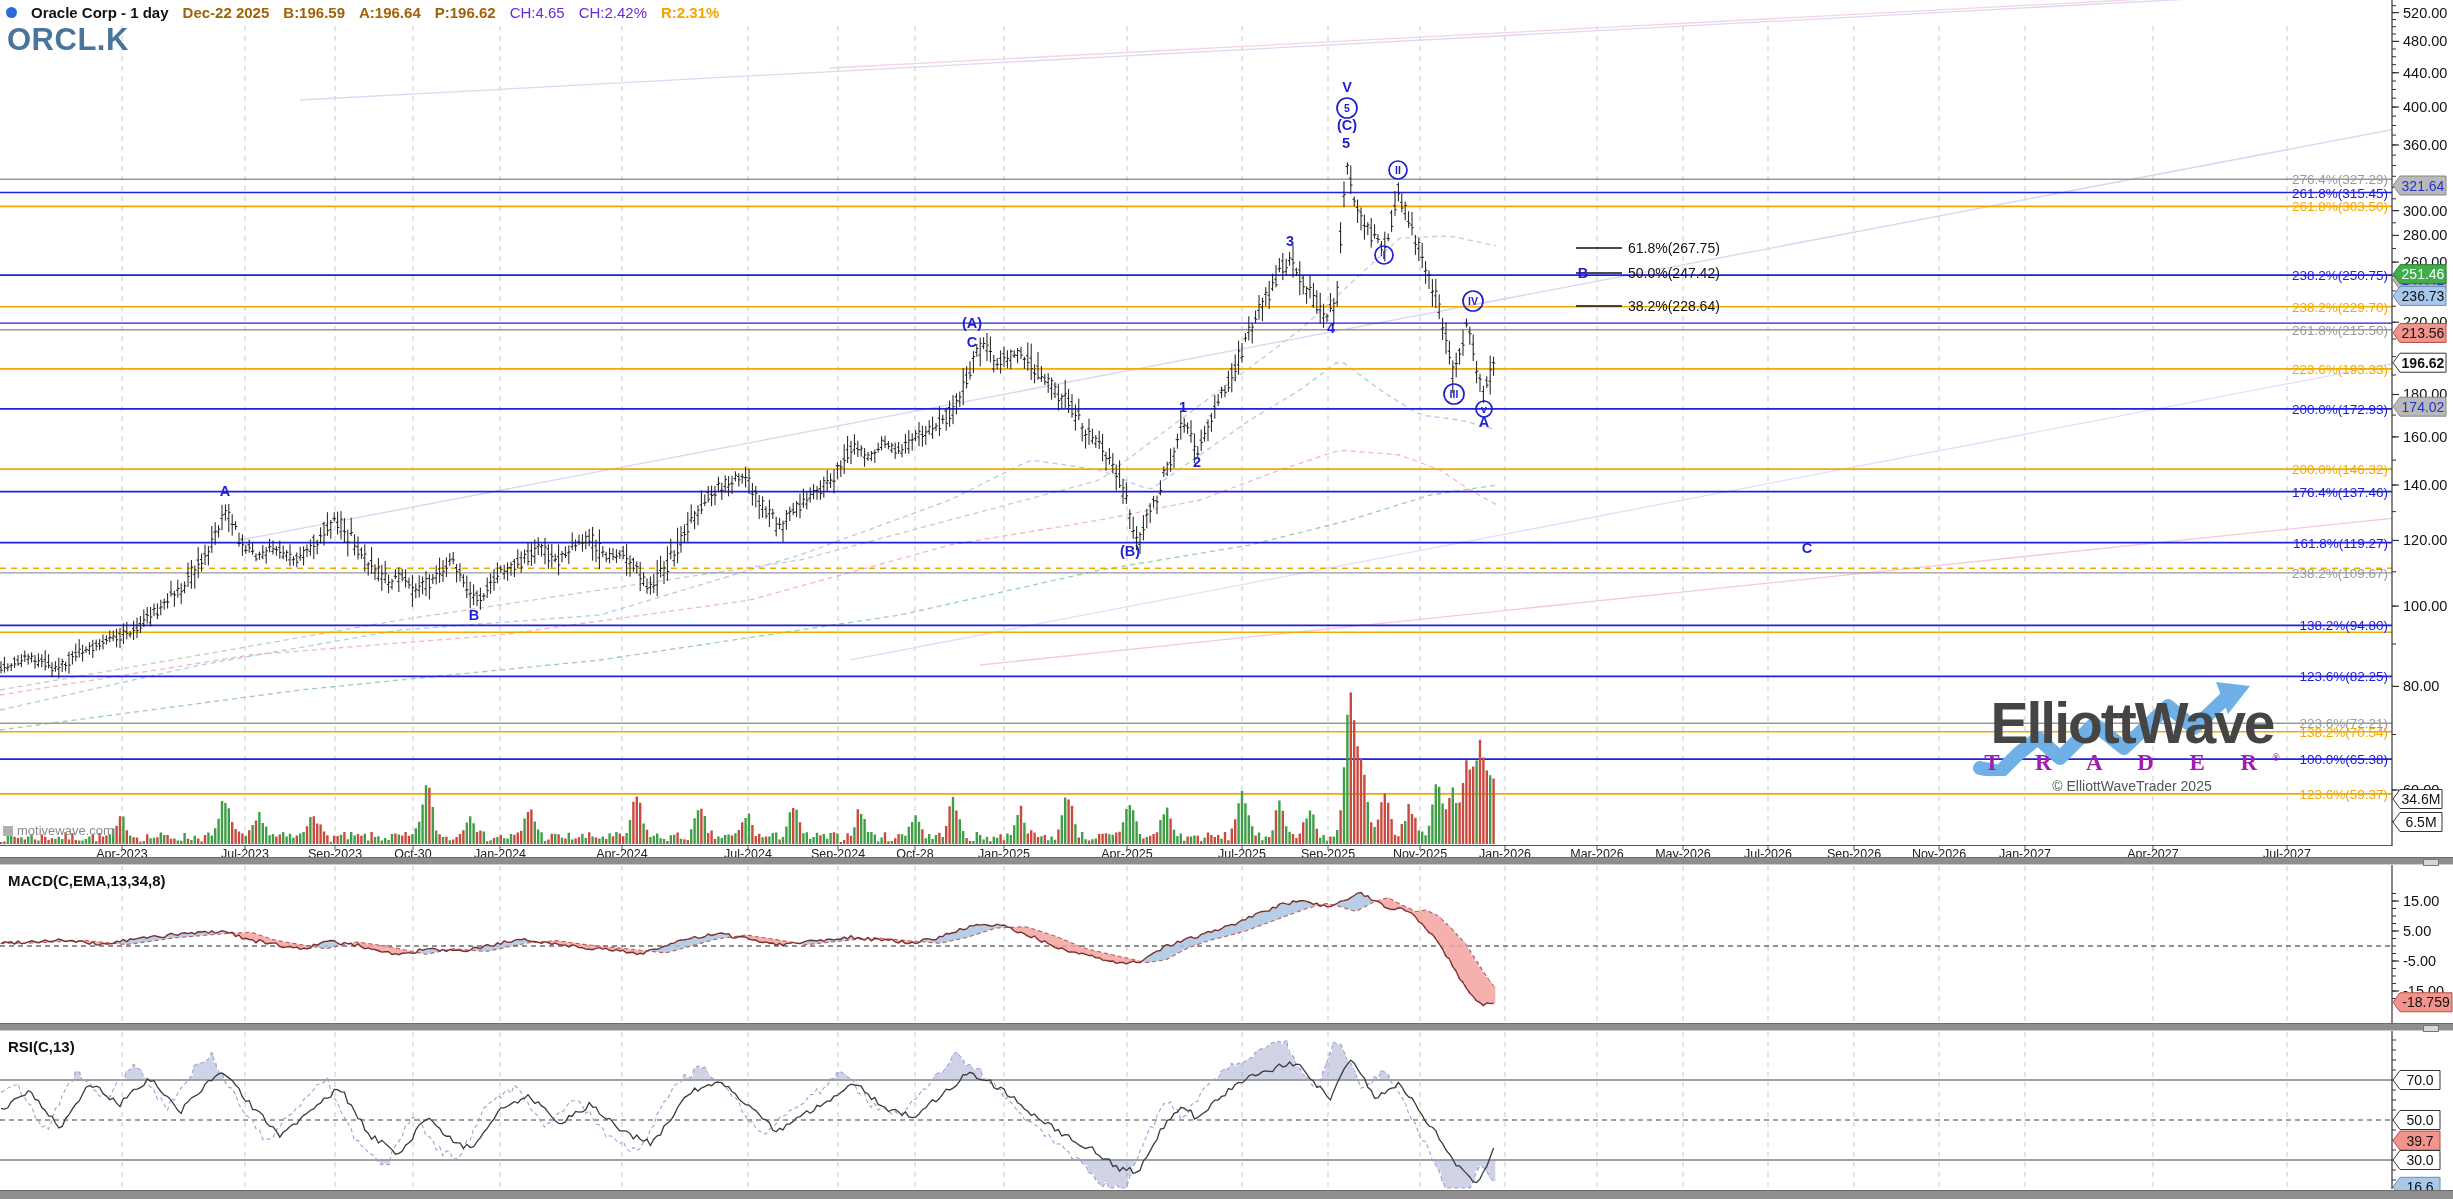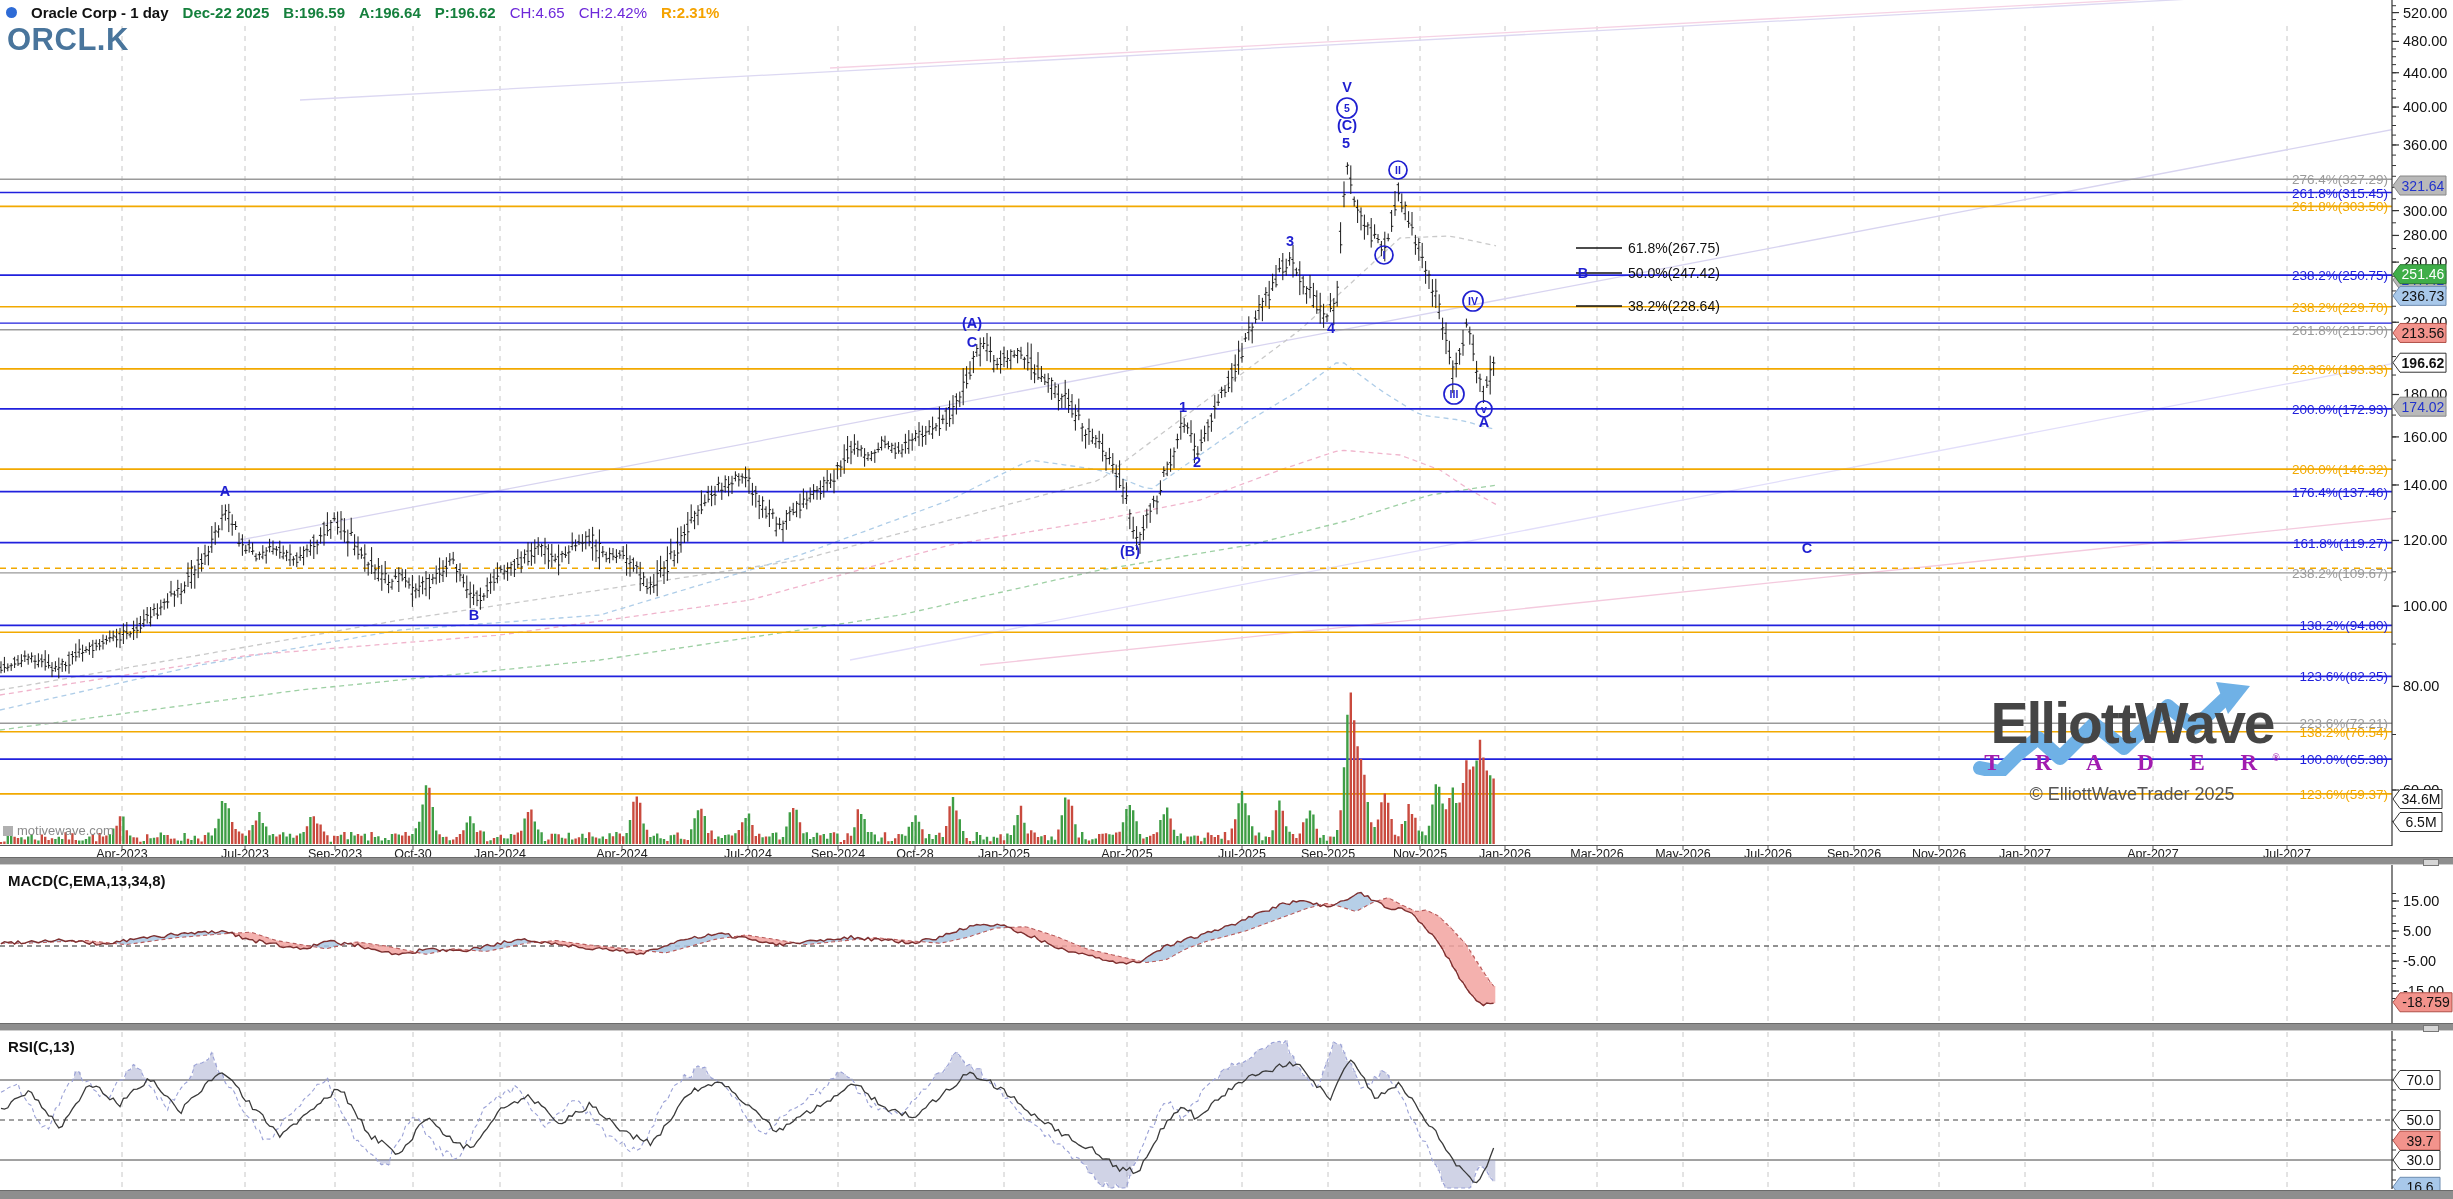--- a/index.html
+++ b/index.html
@@ -10,30 +10,30 @@
   #macd-svg{top:865px;}
   #rsi-svg{top:1031px;}
   .sep{position:absolute;left:0;width:2453px;height:8px;background:#8e8e8e;border-top:1px solid #6b6b6b;border-bottom:1px solid #cdcdcd;box-sizing:border-box;z-index:5;}
   .sep .handle{position:absolute;right:14px;top:1px;width:14px;height:5px;background:#d6d6d6;border:1px solid #777;}
   #sep1{top:857px;}
   #sep2{top:1023px;}
   #bottombar{position:absolute;left:0;top:1190px;width:2453px;height:9px;background:#8e8e8e;border-top:1px solid #6b6b6b;box-sizing:border-box;z-index:5;}
   #header{position:absolute;left:6px;top:4px;z-index:10;display:flex;align-items:center;gap:14px;font-size:15px;white-space:nowrap;}
   #header .dot{width:11px;height:11px;border-radius:50%;background:#2e6bd6;display:inline-block;}
   #header .title{font-weight:700;color:#111;}
-  .gval{color:#15803d;font-weight:600;}
+  .gval{color:#a16207;font-weight:600;}
   .grn{color:#6d28d9;font-weight:400;}
   .org{color:#f5a300;font-weight:700;}
   #ticker{position:absolute;left:7px;top:22px;z-index:10;font-size:31px;font-weight:700;color:#49759c;letter-spacing:0.5px;}
   #logo{position:absolute;left:1972px;top:694px;width:320px;z-index:4;text-align:center;pointer-events:none;}
   #logo .wordmark{position:relative;font-weight:700;font-size:57px;color:#454545;letter-spacing:-2px;line-height:58px;}
   #logo .wave{position:absolute;left:0;top:-14px;width:320px;height:96px;}
   #logo .trader{font-size:23px;color:#a21caf;letter-spacing:15px;margin-top:-2px;font-family:"Liberation Serif",serif;font-weight:700;}
   #logo .trader sup{font-size:10px;letter-spacing:0;}
-  #logo .copy{font-size:18px;color:#555;margin-top:8px;letter-spacing:0;}
+  #logo .copy{font-size:14px;color:#555;margin-top:2px;letter-spacing:0;}
   #logo .wm{position:relative;z-index:2;}
 </style>
 </head>
 <body>
 
 <div id="app">
   <svg id="price-svg" width="2453" height="860" viewBox="0 0 2453 860">
       <line x1="122" y1="26" x2="122" y2="843" stroke="#c8c8c8" stroke-width="1" stroke-dasharray="5,5"></line>
       <line x1="245" y1="26" x2="245" y2="843" stroke="#c8c8c8" stroke-width="1" stroke-dasharray="5,5"></line>
       <line x1="335" y1="26" x2="335" y2="843" stroke="#c8c8c8" stroke-width="1" stroke-dasharray="5,5"></line>

